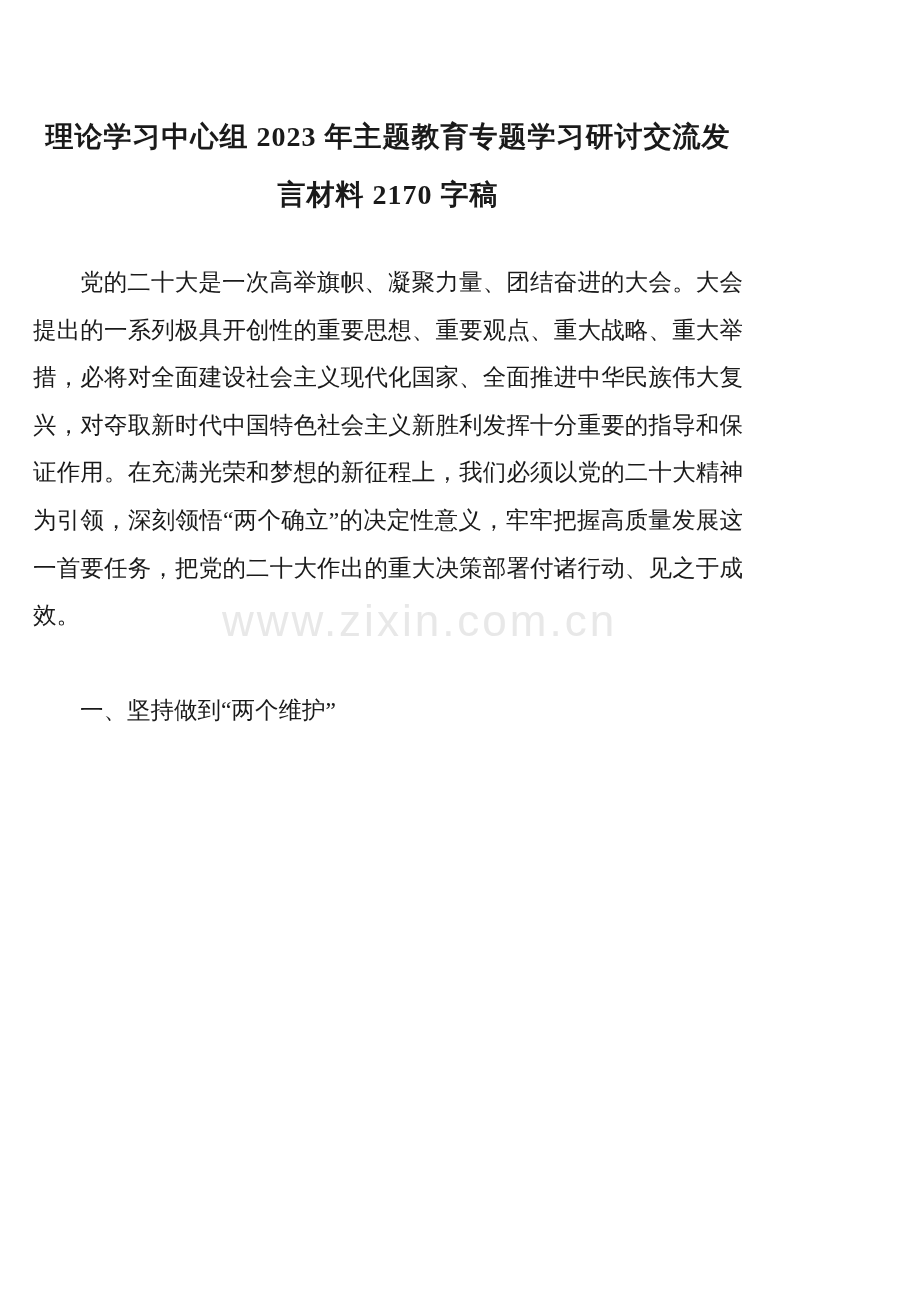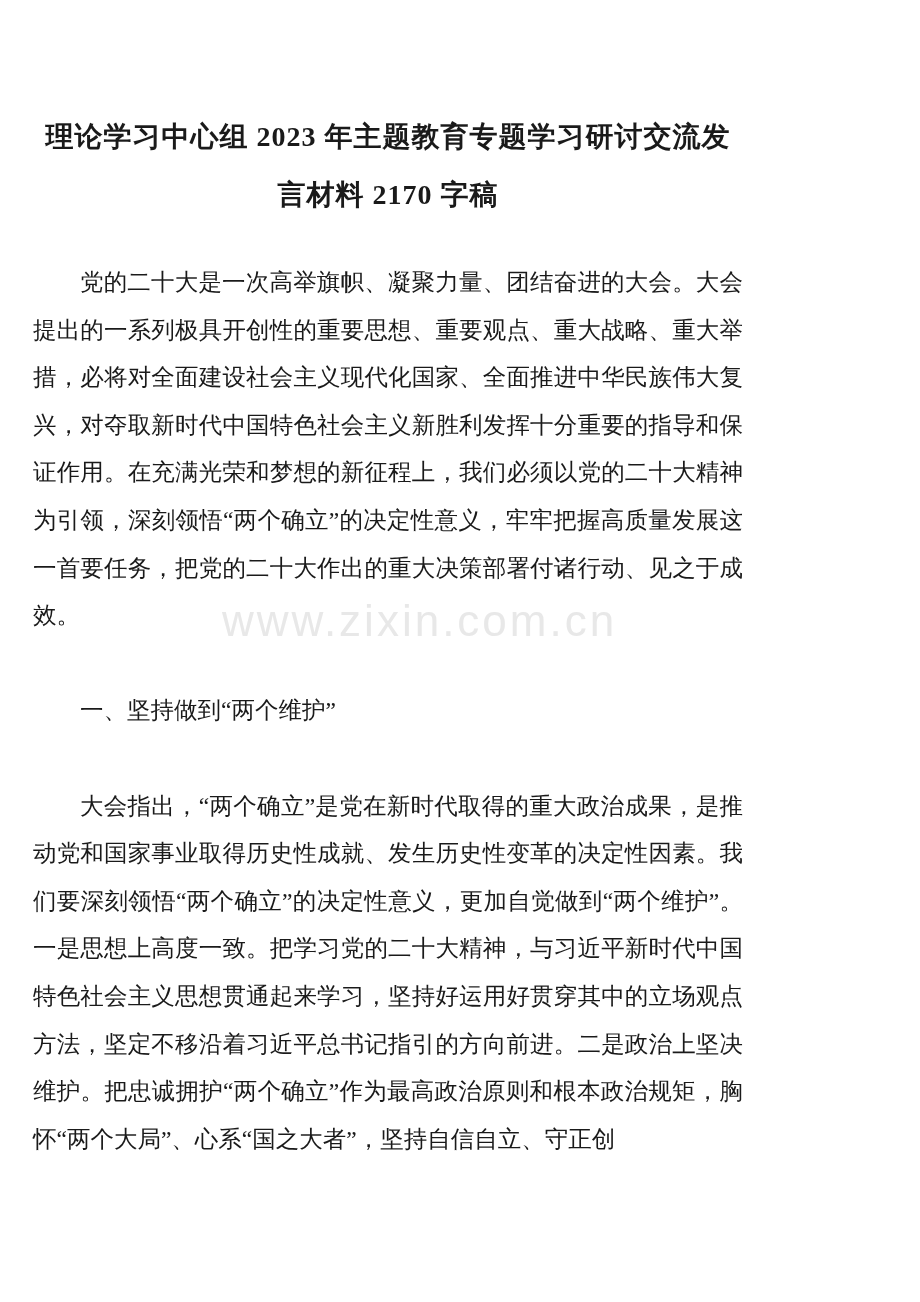--- a/index.html
+++ b/index.html
@@ -65,17 +65,16 @@
 </style>
 </head>
 <body>
 
 <div class="page">
   <h1 class="title">理论学习中心组 2023 年主题教育专题学习研讨交流发言材料 2170 字稿</h1>
 
   <div class="content">
       <p class="body">党的二十大是一次高举旗帜、凝聚力量、团结奋进的大会。大会提出的一系列极具开创性的重要思想、重要观点、重大战略、重大举措，必将对全面建设社会主义现代化国家、全面推进中华民族伟大复兴，对夺取新时代中国特色社会主义新胜利发挥十分重要的指导和保证作用。在充满光荣和梦想的新征程上，我们必须以党的二十大精神为引领，深刻领悟“两个确立”的决定性意义，牢牢把握高质量发展这一首要任务，把党的二十大作出的重大决策部署付诸行动、见之于成效。</p>
       <h2 class="heading">一、坚持做到“两个维护”</h2>
-      <p class="body">大会指出，“两个确立”是党在新时代取得的重大政治成果，是推动党和国家事业取得历史性成就、发生历史性变革的决定性因素。我们要深刻领悟“两个确立”的决定性意义，更加自觉做到“两个维护”。一是思想上高度一致。把学习党的二十大精神，与习近平新时代中国特色社会主义思想贯通起来学习，坚持好运用好贯穿其中的立场观点方法，坚定不移沿着习近平总书记指引的方向前进。二是政治上坚决维护。把忠诚拥护“两个确立”作为最高政治原则和根本政治规矩，胸怀“两个大局”、心系“国之大者”，坚持自信自立、守正创</p>
     </div>
 
   <div class="watermark">www.zixin.com.cn</div>
 </div>
 
 </body></html>

